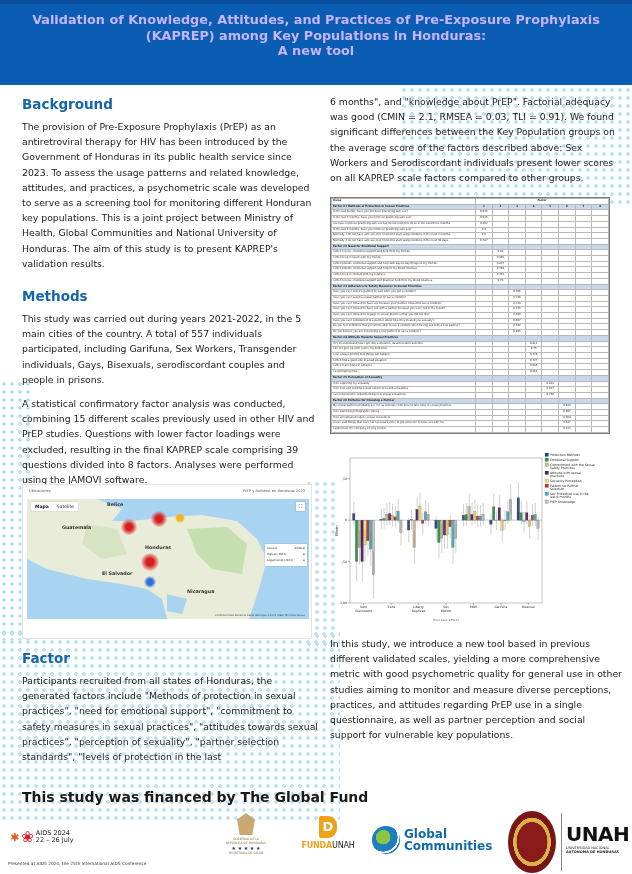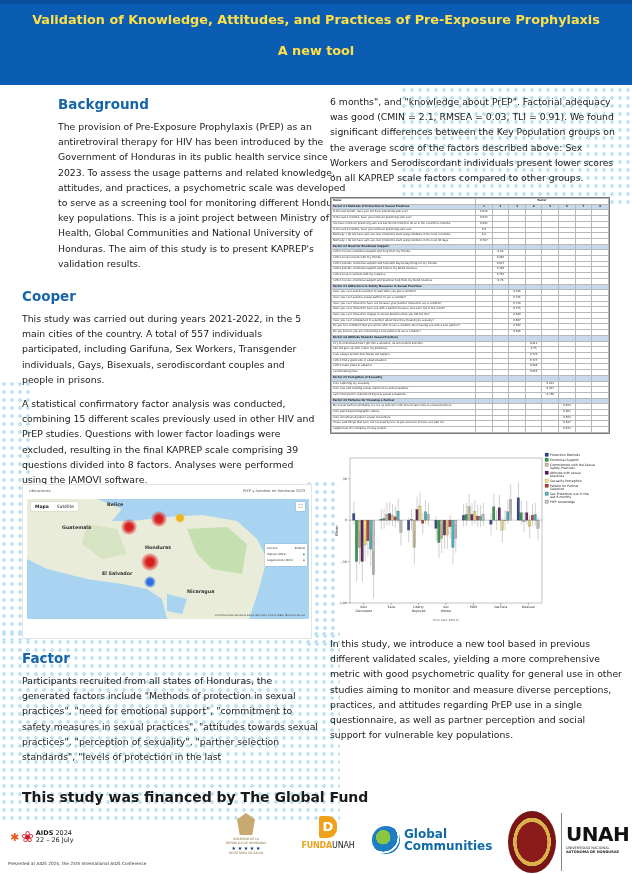--- a/index.html
+++ b/index.html
@@ -12,21 +12,21 @@
   }
   .dots {
     position: absolute;
     background-image: radial-gradient(circle, #bfe3f5 1.6px, transparent 2px);
     background-size: 8px 8px;
     z-index: 0;
   }
   .header {
     position: absolute; left: 0; top: 0; width: 632px; height: 85px;
     background: #0b5cb3;
-    color: #fde047; text-align: center;
+    color: #c4b5fd; text-align: center;
     z-index: 2;
     border-top: 4px solid #0a4f9c;
   }
   .header h1 {
     font-size: 12.8px; font-weight: bold; line-height: 15.5px;
     margin-top: 8px; padding: 0 10px;
   }
   .header .authors {
     font-size: 8px; font-weight: bold; margin-top: 6px;
   }
@@ -80,21 +80,21 @@
   .map-legend div { display: flex; justify-content: space-between; height: 6px; align-items: center;}
   .foot-text { font-size: 2.5px; position: absolute; right: 4px; bottom: 2px; color:#444; }
   .financed {
     position: absolute; left: 22px; top: 789px; font-size: 14px; font-weight: bold; z-index: 2;
   }
   .logos { position: absolute; top: 808px; left: 0; width: 632px; height: 66px; z-index: 2; }
   .aids-logo { position: absolute; left: 10px; top: 20px; display: flex; align-items: center; }
   .aids-logo .ribbon { color: #e0192a; font-size: 15px; font-weight: bold; margin-right: 2px; }
   .aids-logo .people { font-size: 11px; color:#e85a1c; margin-right: 2px; }
   .aids-text { font-size: 6.5px; line-height: 7px; }
-  .aids-text b { font-weight: bold; }
+  .aids-text b { font-weight: normal; }
   .presented { position: absolute; left: 8px; top: 53px; font-size: 4.3px; color: #333; }
   .gov-logo { position: absolute; left: 212px; top: 5px; width: 68px; height: 60px; text-align: center; font-size: 3px; color: #8a6f3f;}
   .gov-crest { width: 18px; height: 22px; margin: 0 auto 2px; background: #c9a872; clip-path: polygon(50% 0, 100% 30%, 85% 100%, 15% 100%, 0 30%); }
   .funda { position: absolute; left: 296px; top: 8px; width: 64px; text-align: center; }
   .funda .mark { width: 18px; height: 22px; background: #f0a11a; margin: 0 auto 3px; border-radius: 2px 9px 9px 2px; color:#fff; font-size: 13px; font-weight:bold; line-height: 22px;}
   .funda .name { font-size: 8px; color: #222; letter-spacing: -0.2px; }
   .funda .name b { color: #f0a11a; }
   .globalc { position: absolute; left: 372px; top: 18px; display: flex; align-items: center; }
   .globe { width: 28px; height: 28px; border-radius: 50%; background: radial-gradient(circle at 40% 40%, #8ac640 0 30%, #1d7ec2 31% 60%, #fff 61% 68%, #1d7ec2 69%); margin-right: 4px; }
   .gc-text { font-size: 12px; font-weight: bold; color: #0f6aa8; line-height: 12px; }
@@ -108,32 +108,32 @@
 <body>
 
 <div class="dots" style="left:400px;top:86px;width:232px;height:120px;"></div>
 <div class="dots" style="left:0;top:380px;width:30px;height:260px;"></div>
 <div class="dots" style="left:0;top:630px;width:340px;height:190px;"></div>
 <div class="dots" style="left:305px;top:480px;width:30px;height:170px;"></div>
 
 <header class="header">
   <h1>
     <span>Validation of Knowledge, Attitudes, and Practices of Pre-Exposure Prophylaxis</span><br>
-    <br>
+    <span>(KAPREP) among Key Populations in Honduras:</span><br>
     <span>A new tool</span>
   </h1>
 </header>
 
-<section class="col left" style="top:96px;margin-left:36px;">
+<section class="col left" style="top:96px;">
   <h2>Background</h2>
   <p class="body">The provision of Pre-Exposure Prophylaxis (PrEP) as an antiretroviral therapy for HIV has been introduced by the Government of Honduras in its public health service since 2023. To assess the usage patterns and related knowledge, attitudes, and practices, a psychometric scale was developed to serve as a screening tool for monitoring different Honduran key populations. This is a joint project between Ministry of Health, Global Communities and National University of Honduras. The aim of this study is to present KAPREP's validation results.</p>
 </section>
 
 <section class="col left" style="top:288px;">
-  <h2>Cooper</h2>
+  <h2>Methods</h2>
   <p class="body">This study was carried out during years 2021-2022, in the 5 main cities of the country. A total of 557 individuals participated, including Garifuna, Sex Workers, Transgender individuals, Gays, Bisexuals, serodiscordant couples and people in prisons.</p>
   <p class="body">A statistical confirmatory factor analysis was conducted, combining 15 different scales previously used in other HIV and PrEP studies. Questions with lower factor loadings were excluded, resulting in the final KAPREP scale comprising 39 questions divided into 8 factors. Analyses were performed using the JAMOVI software.</p>
 </section>
 
 <div class="map-card">
   <div class="map-top">
     <span>Ubicaciones</span>
     <span>PrEP y Autotest en Honduras 2023</span>
   </div>
   <div class="map-area">

